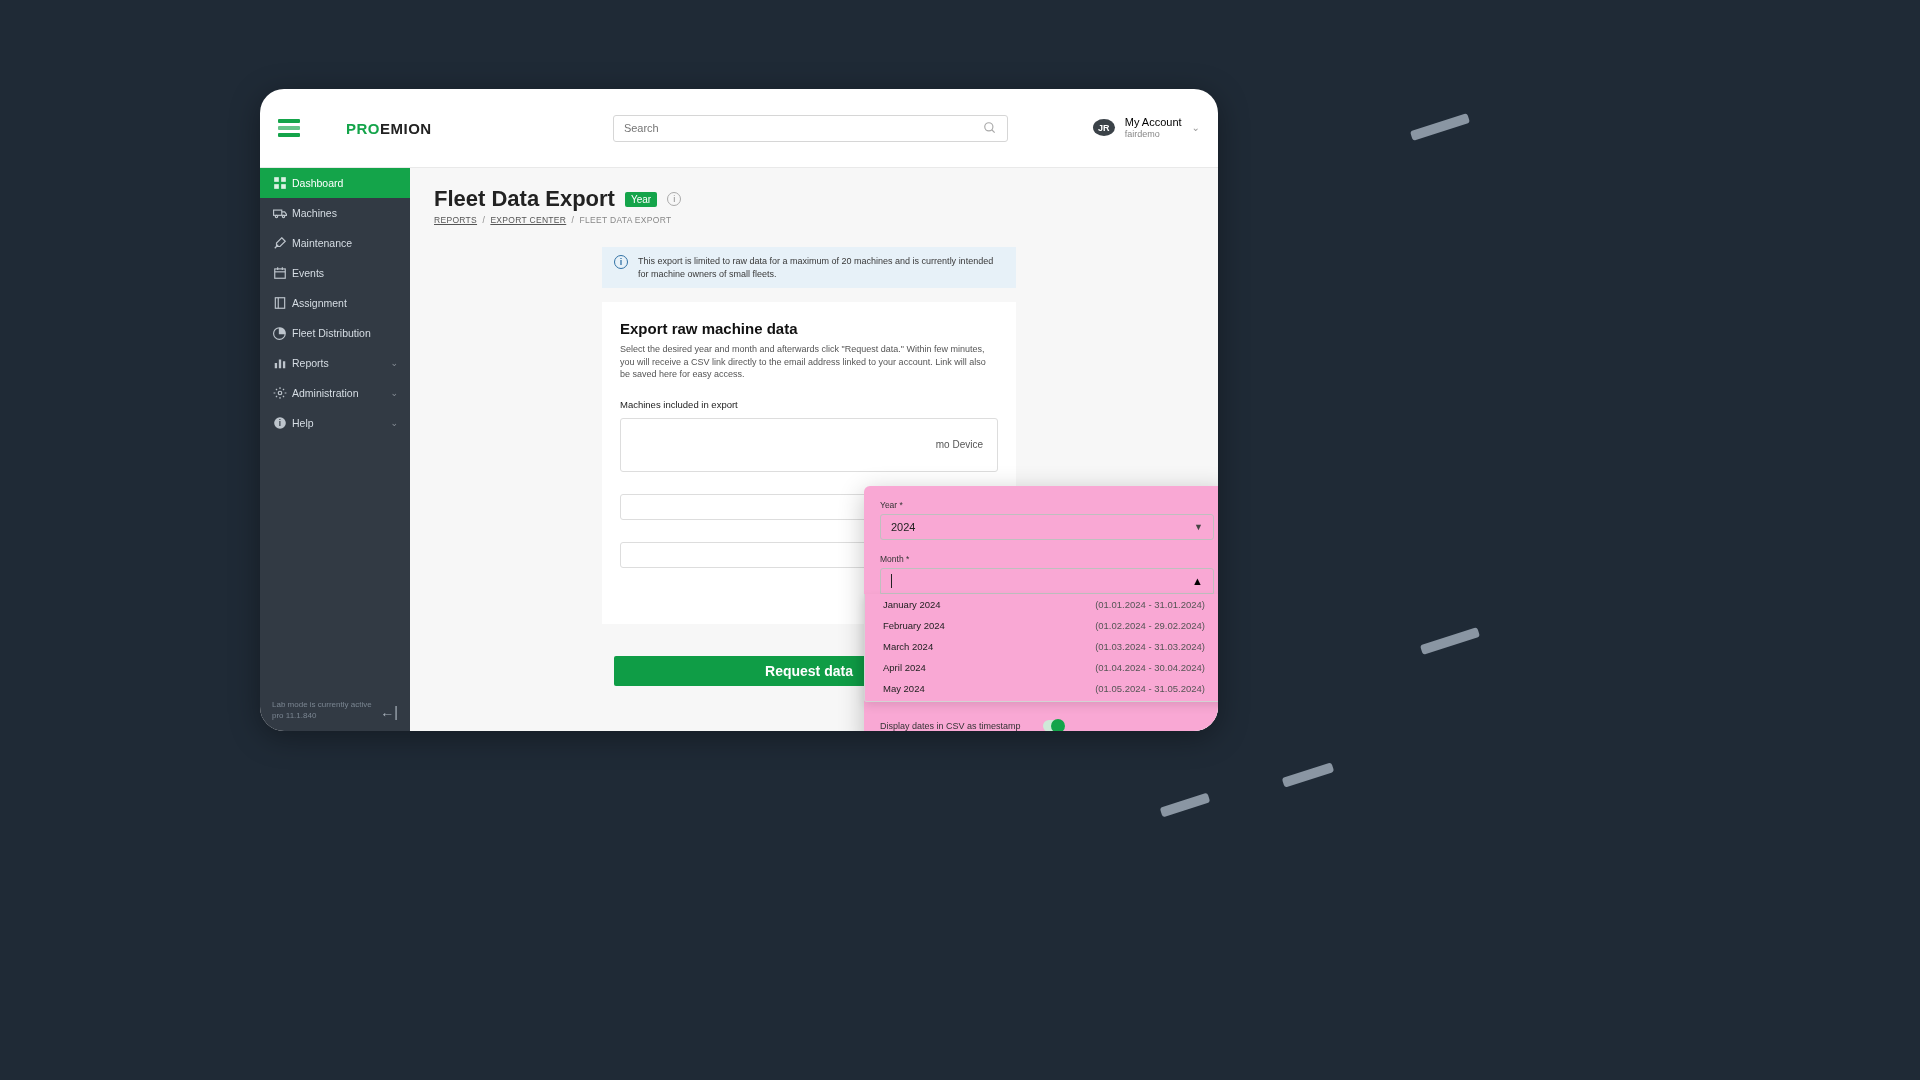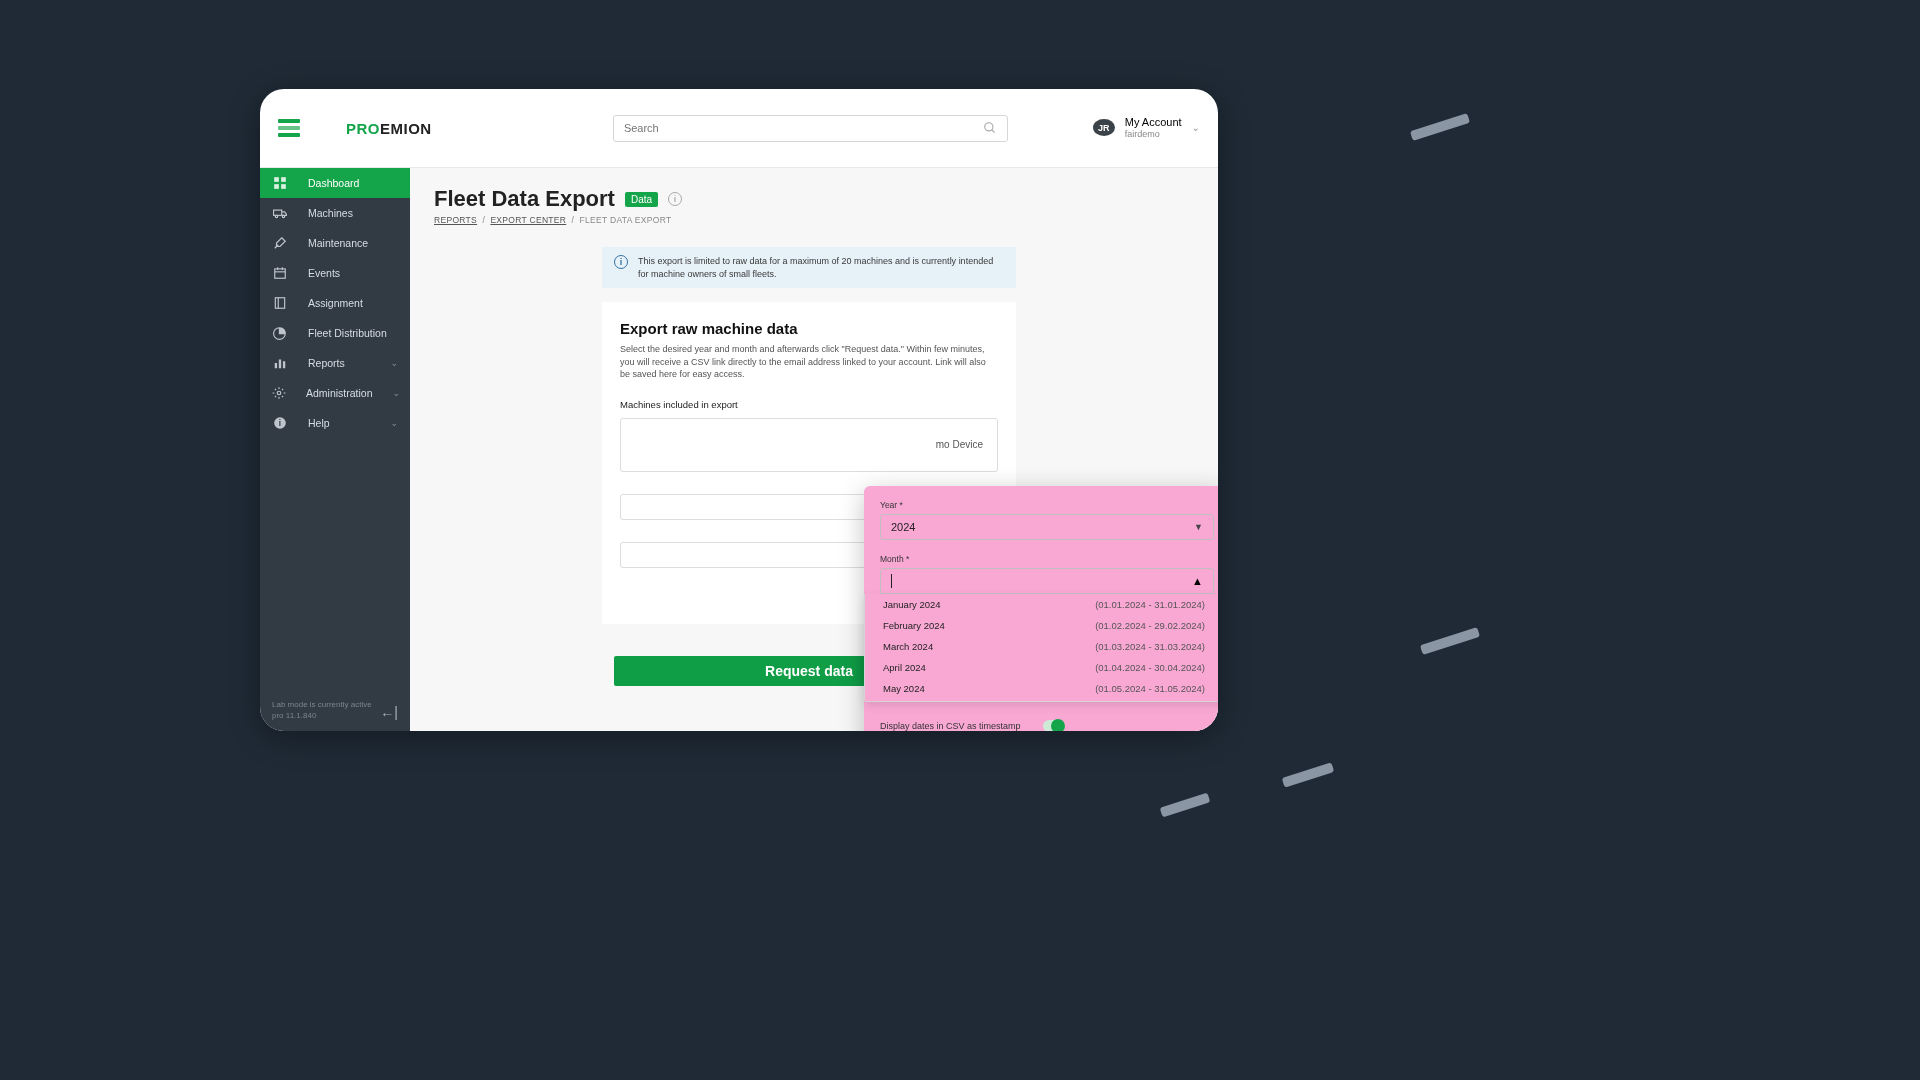--- a/index.html
+++ b/index.html
@@ -27,21 +27,21 @@
 .search input { flex: 1; border: none; outline: none; font-size: 11px; }
 .search-icon { color: #aaa; }
 .account-area { display: flex; align-items: center; gap: 10px; }
 .avatar { width: 22px; height: 17px; border-radius: 50%; background: #3b4248; color: #fff; display: flex; align-items: center; justify-content: center; font-size: 9px; font-weight: 600; }
 .account-text { font-size: 11px; line-height: 1.2; }
 .account-text .sub { color: #888; font-size: 9px; }
 .chev { color: #999; font-size: 10px; }
 
 
 .sidebar { position: absolute; left: 0; top: 79px; bottom: 0; width: 150px; background: #323a44; color: #d6dde4; display: flex; flex-direction: column; }
-.side-item { display: flex; align-items: center; gap: 20px; height: 30px; padding: 0 12px; font-size: 10.5px; cursor: pointer; }
+.side-item { display: flex; align-items: center; gap: 4px; height: 30px; padding: 0 12px; font-size: 10.5px; cursor: pointer; }
 .side-item.active { background: #14a44a; color: #fff; position: relative; }
 .side-item.active::before { content:''; position:absolute; left:-6px; top:50%; transform:translateY(-50%); border:6px solid transparent; border-left-color:#14a44a; display:none;}
 .side-item .icon { width: 16px; height: 16px; display: flex; align-items: center; justify-content: center; opacity: .85; }
 .side-item .expand { margin-left: auto; font-size: 9px; opacity: .5; }
 .sidebar-footer { margin-top: auto; padding: 10px 12px; display: flex; align-items: flex-end; justify-content: space-between; color: #7a8591; font-size: 8px; line-height: 1.3; }
 .collapse-icon { color: #aab3bd; font-size: 14px; }
 
 
 .main { position: absolute; left: 150px; top: 79px; right: 0; bottom: 0; background: #f7f7f7; padding: 18px 24px; overflow: hidden; }
 .page-title-row { display: flex; align-items: center; gap: 10px; }
@@ -225,21 +225,21 @@
         <div>Lab mode is currently active</div>
         <div>pro 11.1.840</div>
       </div>
       <span class="collapse-icon">←|</span>
     </div>
   </div>
 
   <div class="main">
     <div class="page-title-row">
       <div class="page-title">Fleet Data Export</div>
-      <div class="badge">Data</div>
+      <div class="badge">Year</div>
       <div class="info-circ">i</div>
     </div>
     <div class="breadcrumb">
       <a>REPORTS</a>
       &nbsp;<span>/</span>&nbsp;
       <a>EXPORT CENTER</a>
       &nbsp;<span>/</span>&nbsp;
       <span>FLEET DATA EXPORT</span>
     </div>
 

